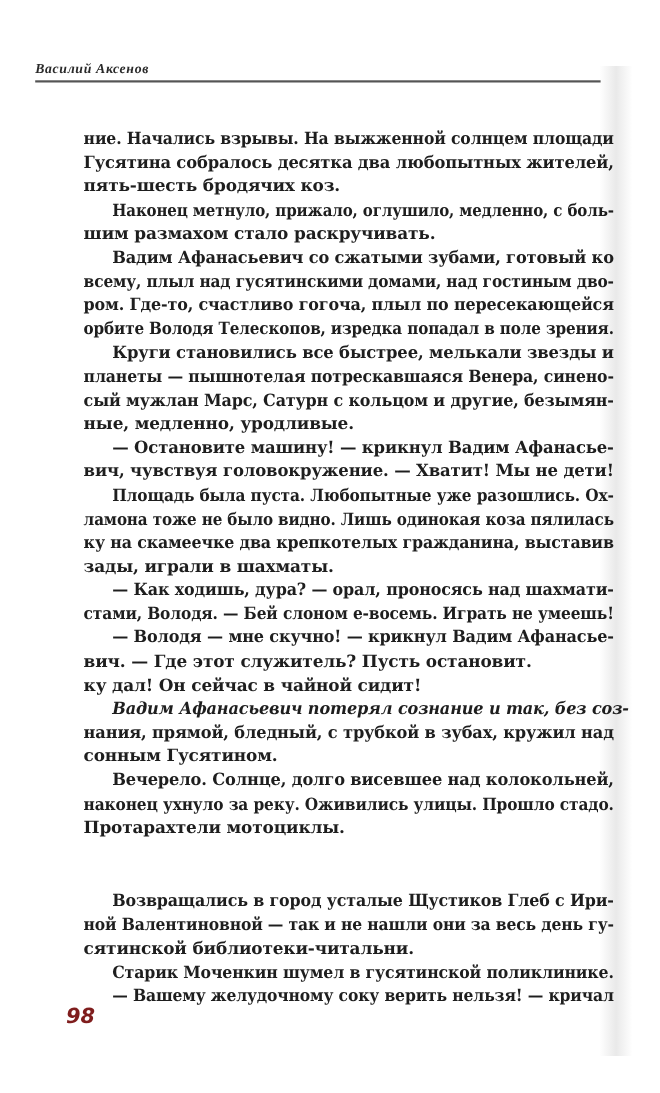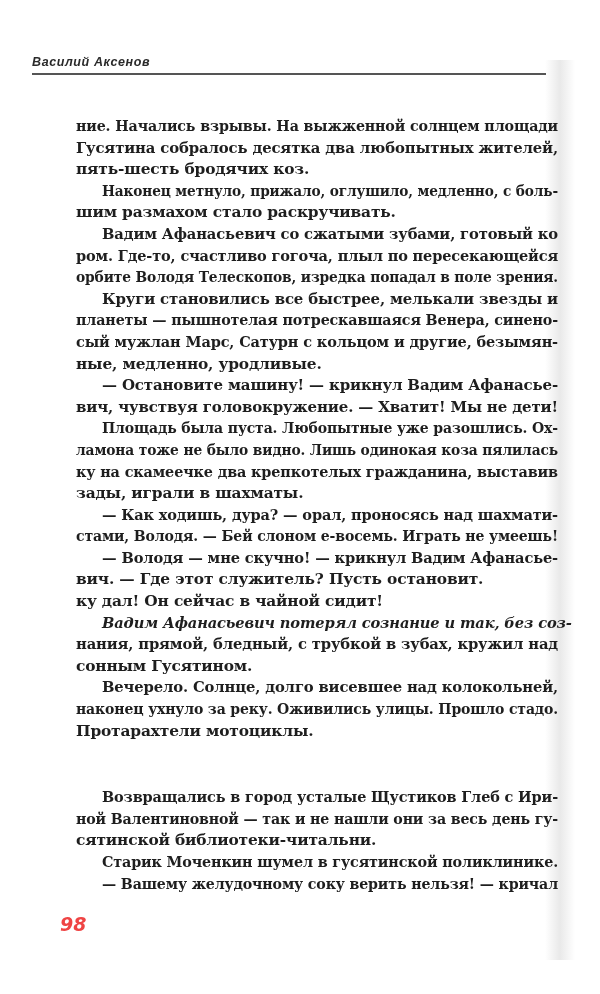--- a/index.html
+++ b/index.html
@@ -12,21 +12,21 @@
     }
     .page-shade {
       position: absolute; left: 545px; top: 60px; width: 30px; height: 900px;
       background: linear-gradient(to right, rgba(200,200,200,0.0), rgba(215,215,215,0.55), rgba(240,240,240,0.0));
     }
     .running-head {
       position: absolute; left: 32px; top: 55px; width: 514px; height: 22px;
     }
     .running-head .author {
       position: absolute; left: 0; top: 0;
-      font-family: Liberation Sans, sans-serif; font-weight: bold; font-style: italic;
+      font-family: Liberation Serif, serif; font-weight: bold; font-style: italic;
       font-size: 12.5px; letter-spacing: 0.6px; color: #2a2a2a;
     }
     .running-head .rule {
       position: absolute; left: 0; top: 18px; width: 514px; height: 2px;
       background: #555;
     }
     .text-block {
       position: absolute; left: 76px; top: 116px; width: 482px;
     }
     .line {
@@ -34,40 +34,41 @@
       font-size: 15.4px; font-weight: bold;
       white-space: nowrap;
       text-align: justify; text-align-last: justify;
       letter-spacing: -0.15px;
     }
     .line.indent { padding-left: 26px; }
     .line.last { text-align-last: left; }
     .page-number {
       position: absolute; left: 60px; top: 913px;
       font-family: "DejaVu Sans", sans-serif; font-weight: bold; font-style: italic;
-      font-size: 19px; color: #ef4444;
+      font-size: 19px; color: #7f1d1d;
     }
   </style>
 </head>
 <body>
 
 <div class="page-shade"></div>
 
 <div class="running-head">
   <span class="author">Василий Аксенов</span>
   <div class="rule"></div>
 </div>
 
 <div class="text-block" id="text-block">
     <div class="line" style="white-space: normal; display: block;"><span style="white-space: nowrap; display: inline-block; transform: scaleX(0.924811); transform-origin: left center;">ние. Начались взрывы. На выжженной солнцем площади</span></div>
     <div class="line" style="white-space: normal; display: block;"><span style="white-space: nowrap; display: inline-block; transform: scaleX(0.964814); transform-origin: left center;">Гусятина собралось десятка два любопытных жителей,</span></div>
     <div class="line last"><span style="white-space: nowrap;">пять-шесть бродячих коз.</span></div>
     <div class="line indent" style="white-space: normal; display: block;"><span style="white-space: nowrap; display: inline-block; transform: scaleX(0.889106); transform-origin: left center;">Наконец метнуло, прижало, оглушило, медленно, с боль-</span></div>
     <div class="line last"><span style="white-space: nowrap;">шим размахом стало раскручивать.</span></div>
     <div class="line indent" style="white-space: normal; display: block;"><span style="white-space: nowrap; display: inline-block; transform: scaleX(0.957009); transform-origin: left center;">Вадим Афанасьевич со сжатыми зубами, готовый ко</span></div>
+    <div class="line" style="white-space: normal; display: block;"><span style="white-space: nowrap; display: inline-block; transform: scaleX(0.909675); transform-origin: left center;">всему, плыл над гусятинскими домами, над гостиным дво-</span></div>
     <div class="line" style="white-space: normal; display: block;"><span style="white-space: nowrap; display: inline-block; transform: scaleX(0.943076); transform-origin: left center;">ром. Где-то, счастливо гогоча, плыл по пересекающейся</span></div>
     <div class="line" style="white-space: normal; display: block;"><span style="white-space: nowrap; display: inline-block; transform: scaleX(0.897527); transform-origin: left center;">орбите Володя Телескопов, изредка попадал в поле зрения.</span></div>
     <div class="line indent" style="white-space: normal; display: block;"><span style="white-space: nowrap; display: inline-block; transform: scaleX(0.969761); transform-origin: left center;">Круги становились все быстрее, мелькали звезды и</span></div>
     <div class="line" style="white-space: normal; display: block;"><span style="white-space: nowrap; display: inline-block; transform: scaleX(0.92684); transform-origin: left center;">планеты — пышнотелая потрескавшаяся Венера, синено-</span></div>
     <div class="line" style="white-space: normal; display: block;"><span style="white-space: nowrap; display: inline-block; transform: scaleX(0.942672); transform-origin: left center;">сый мужлан Марс, Сатурн с кольцом и другие, безымян-</span></div>
     <div class="line last"><span style="white-space: nowrap;">ные, медленно, уродливые.</span></div>
     <div class="line indent" style="white-space: normal; display: block;"><span style="white-space: nowrap; display: inline-block; transform: scaleX(0.973352); transform-origin: left center;">— Остановите машину! — крикнул Вадим Афанасье-</span></div>
     <div class="line" style="white-space: normal; display: block;"><span style="white-space: nowrap; display: inline-block; transform: scaleX(0.974876); transform-origin: left center;">вич, чувствуя головокружение. — Хватит! Мы не дети!</span></div>
     <div class="line indent" style="white-space: normal; display: block;"><span style="white-space: nowrap; display: inline-block; transform: scaleX(0.909726); transform-origin: left center;">Площадь была пуста. Любопытные уже разошлись. Ох-</span></div>
     <div class="line" style="white-space: normal; display: block;"><span style="white-space: nowrap; display: inline-block; transform: scaleX(0.896953); transform-origin: left center;">ламона тоже не было видно. Лишь одинокая коза пялилась</span></div>

